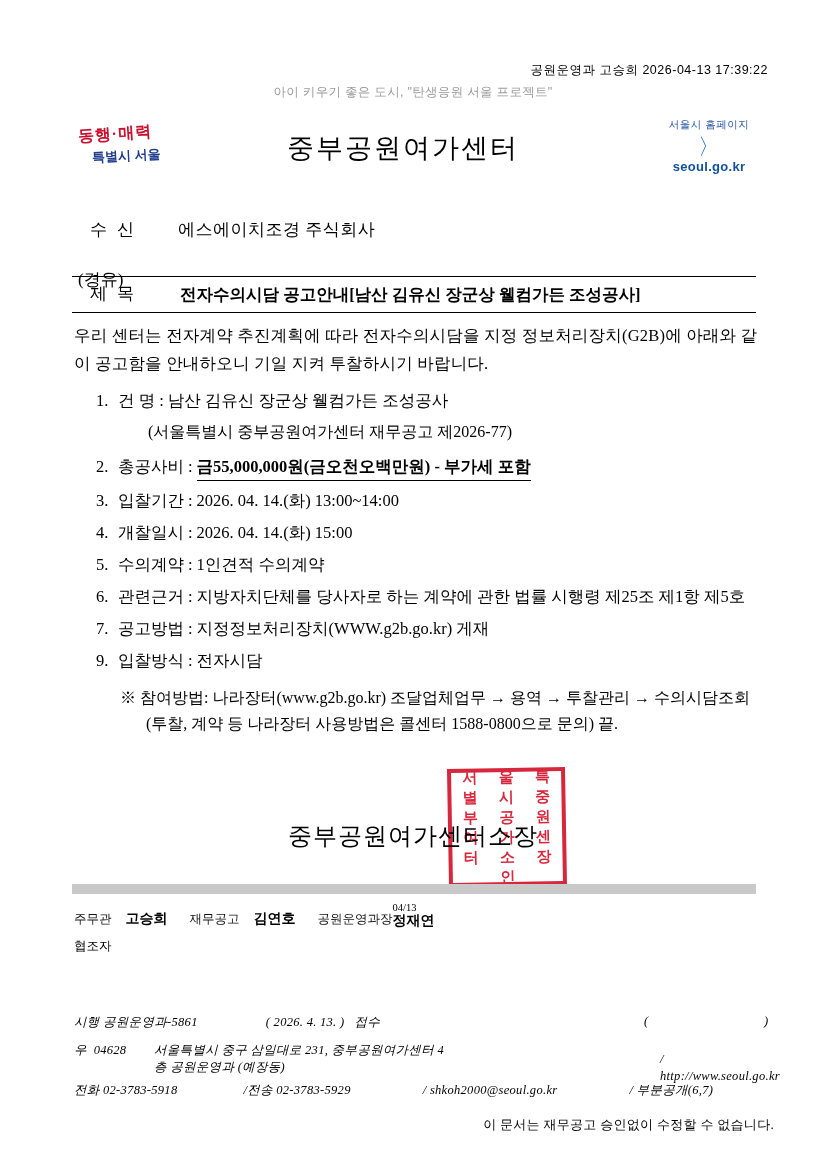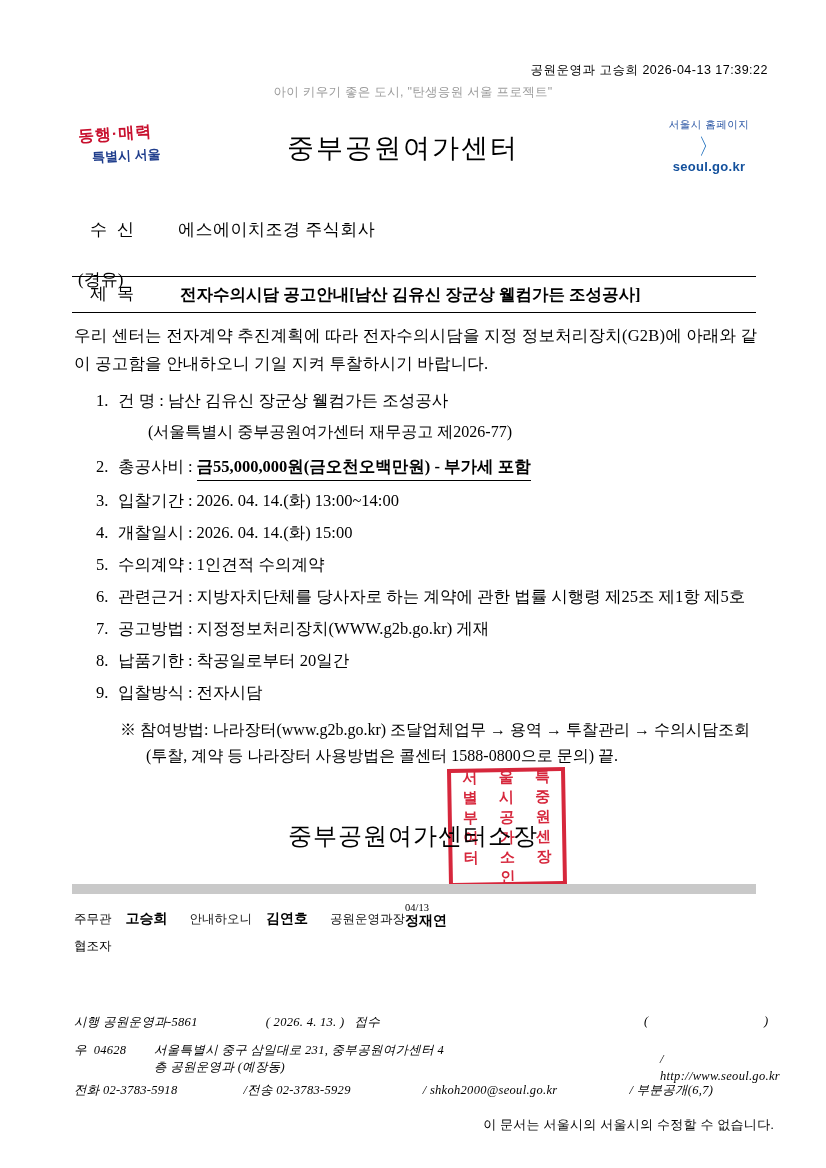--- a/index.html
+++ b/index.html
@@ -350,23 +350,20 @@
     </div>
 
     <div class="li">
       <span class="num">6.</span><span class="key">관련근거</span><span class="sep">:</span><span class="val">지방자치단체를 당사자로 하는 계약에 관한 법률 시행령 제25조 제1항 제5호</span>
     </div>
 
     <div class="li">
       <span class="num">7.</span><span class="key">공고방법</span><span class="sep">:</span><span class="val">지정정보처리장치(WWW.g2b.go.kr) 게재</span>
     </div>
 
-    <div class="li">
-      <span class="num">8.</span><span class="key">납품기한</span><span class="sep">:</span><span class="val">착공일로부터 20일간</span>
-    </div>
 
     <div class="li">
       <span class="num">9.</span><span class="key">입찰방식</span><span class="sep">:</span><span class="val">전자시담</span>
     </div>
 
     <div class="note">
       <span>※ 참여방법: 나라장터(www.g2b.go.kr) 조달업체업무 → 용역 → 투찰관리 → 수의시담조회</span>
       <span class="l2">(투찰, 계약 등 나라장터 사용방법은 콜센터 1588-0800으로 문의)  끝.</span>
     </div>
   </div>
@@ -388,34 +385,34 @@
     <span class="col">소</span>
     <span class="col">장</span>
     <span class="col">인</span>
   </div>
 
   <div class="signature">중부공원여가센터소장</div>
 
   <div class="greybar"></div>
 
   <div class="approvals">
-    <span class="cell role">주무관</span><span class="cell name">고승희</span><span class="cell role">안내하오니</span><span class="cell name">김연호</span><span class="cell role">공원운영과장</span><span class="datebox"><span class="d">04/13</span><span class="n">정재연</span></span>
+    <span class="cell role">주무관</span><span class="cell name">고승희</span><span class="cell role">재무공고</span><span class="cell name">김연호</span><span class="cell role">공원운영과장</span><span class="datebox"><span class="d">04/13</span><span class="n">정재연</span></span>
   </div>
 
   <div class="cooperator">협조자</div>
 
   <div class="meta meta-row1">
     <span class="sihaeng">시행   공원운영과-5861</span><span class="date">( 2026. 4. 13. )</span><span class="jeopsu">접수</span><span class="paren">(</span><span class="paren2">)</span>
   </div>
 
   <div class="meta meta-row2">
     <span class="zipcode"><span>우</span>&nbsp;&nbsp;<span>04628</span></span><span class="addr">서울특별시 중구 삼일대로 231, 중부공원여가센터 4</span>
     <span class="addr2">층 공원운영과 (예장동)</span>
     <span class="site">/ http://www.seoul.go.kr</span>
   </div>
 
   <div class="meta meta-row3">
     <span class="tel">전화  02-3783-5918</span><span class="fax">/전송  02-3783-5929</span><span class="email">/ shkoh2000@seoul.go.kr</span><span class="open">/ 부분공개(6,7)</span>
   </div>
 
-  <div class="footer-note">이 문서는 서울시의 서울시의 수정할 수 없습니다.</div>
+  <div class="footer-note">이 문서는 재무공고 승인없이 수정할 수 없습니다.</div>
 
 </div>
 
 </body></html>

